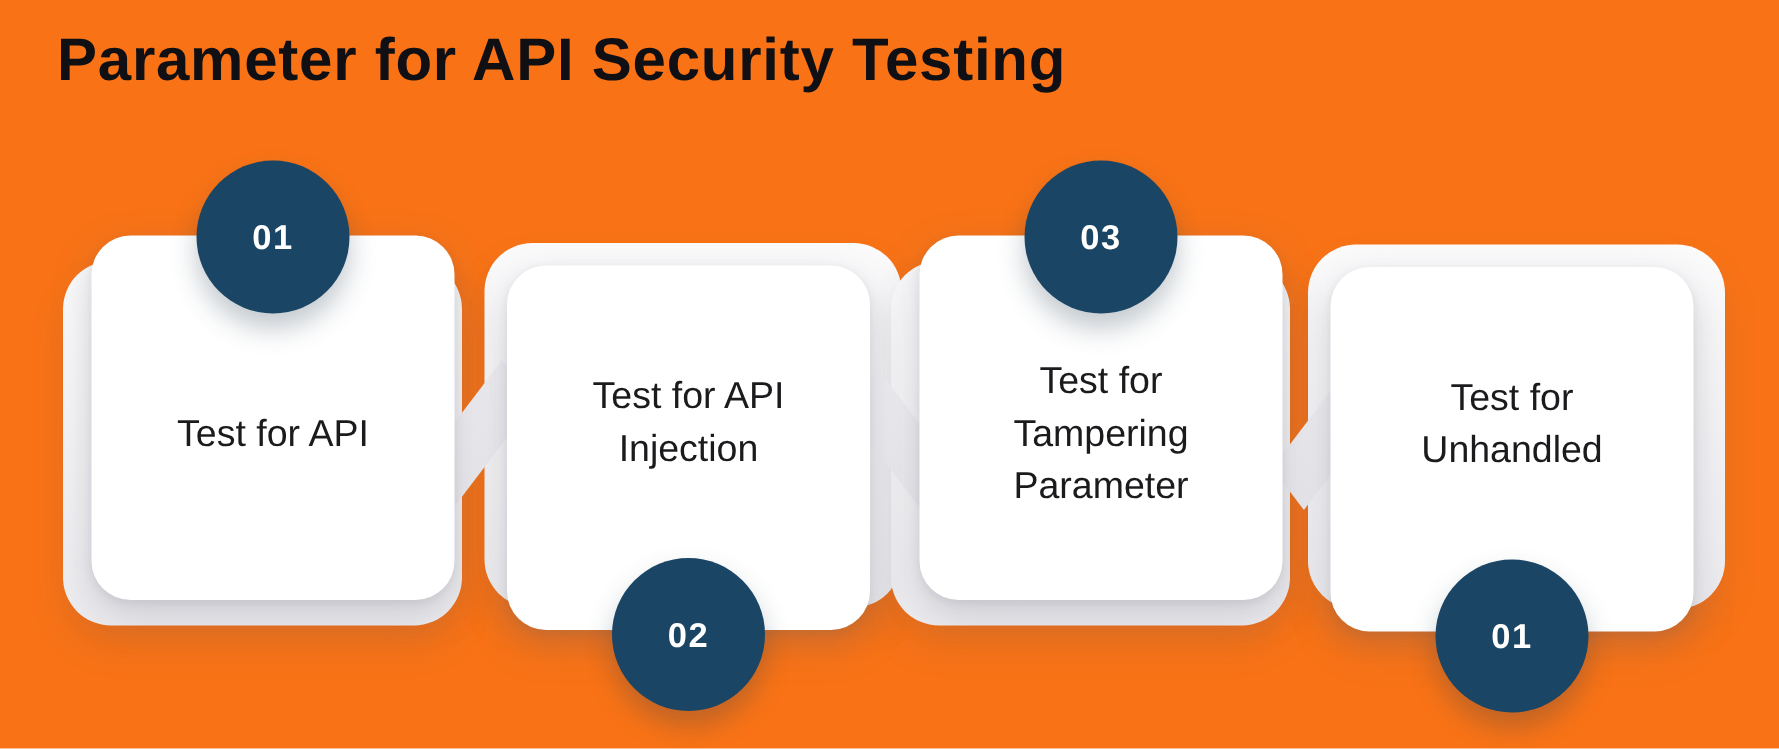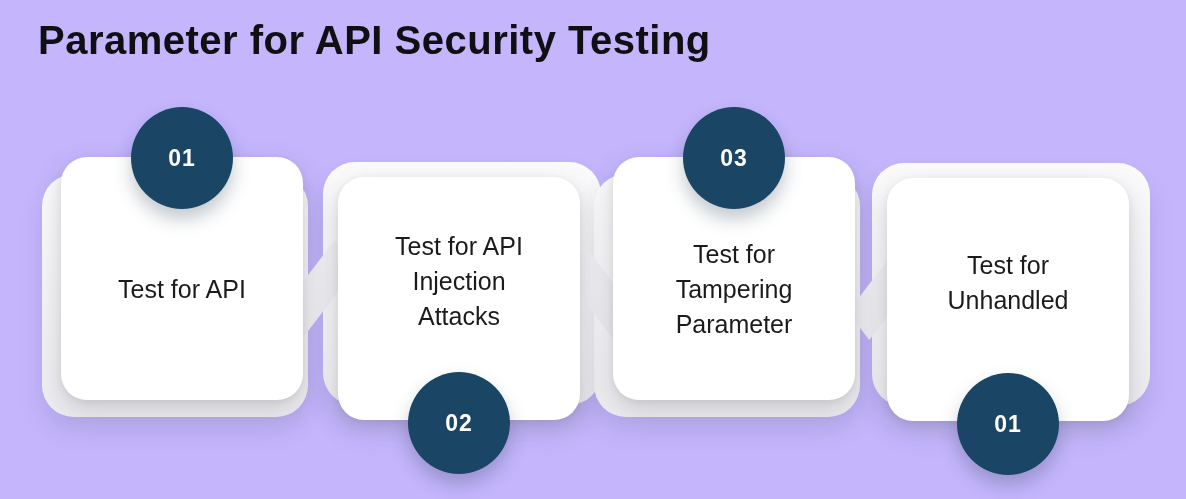--- a/index.html
+++ b/index.html
@@ -5,21 +5,21 @@
   html, body {
     margin: 0;
     padding: 0;
     background: #ffffff;
     font-family: "Liberation Sans", sans-serif;
   }
   .stage {
     position: relative;
     width: 1186px;
     height: 499px;
-    background: #c4b5fd;
+    background: #f97316;
     overflow: hidden;
   }
   .title {
     position: absolute;
     left: 38px;
     top: 18px;
     font-size: 40px;
     font-weight: 700;
     letter-spacing: 0.5px;
     color: #101014;
@@ -135,21 +135,20 @@
     </div>
     <div class="badge badge-top">01</div>
   </div>
 
   <div class="step step-2">
     <div class="ghost"></div>
     <div class="card">
       <div class="label">
         <span>Test for API</span>
         <span>Injection</span>
-        <span>Attacks</span>
       </div>
     </div>
     <div class="badge badge-bottom">02</div>
   </div>
 
   <div class="step step-3">
     <div class="ghost"></div>
     <div class="card">
       <div class="label">
         <span>Test for</span>

